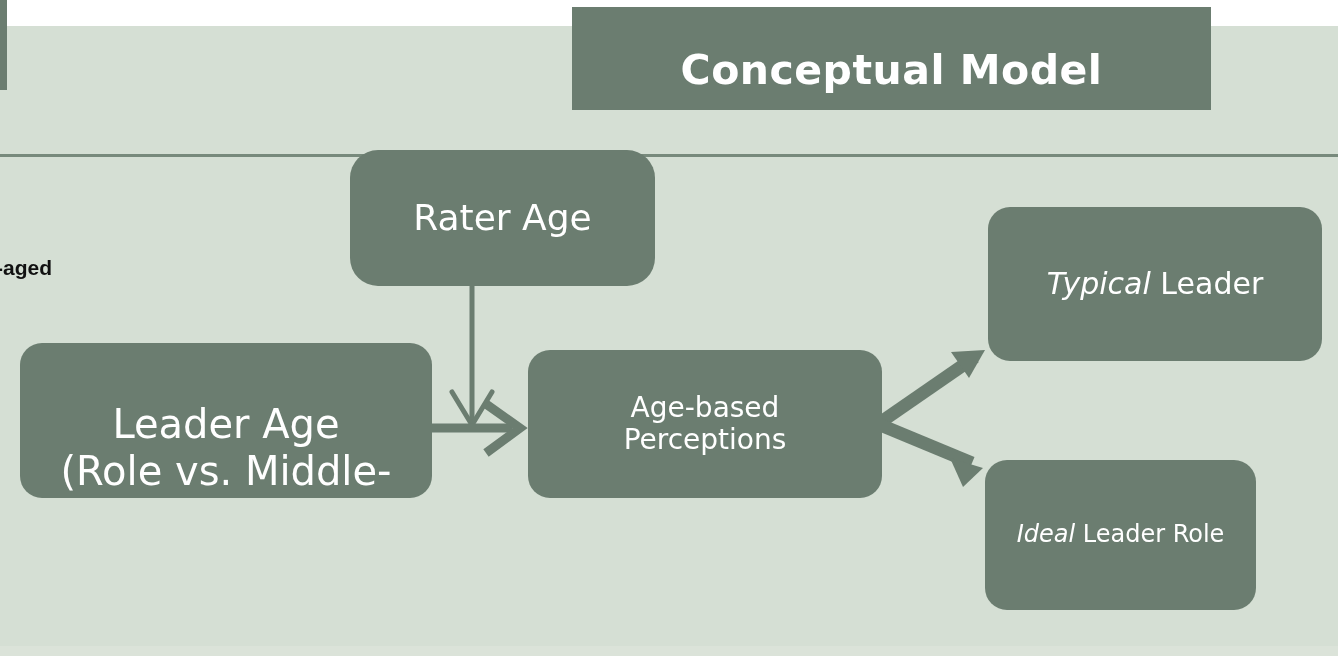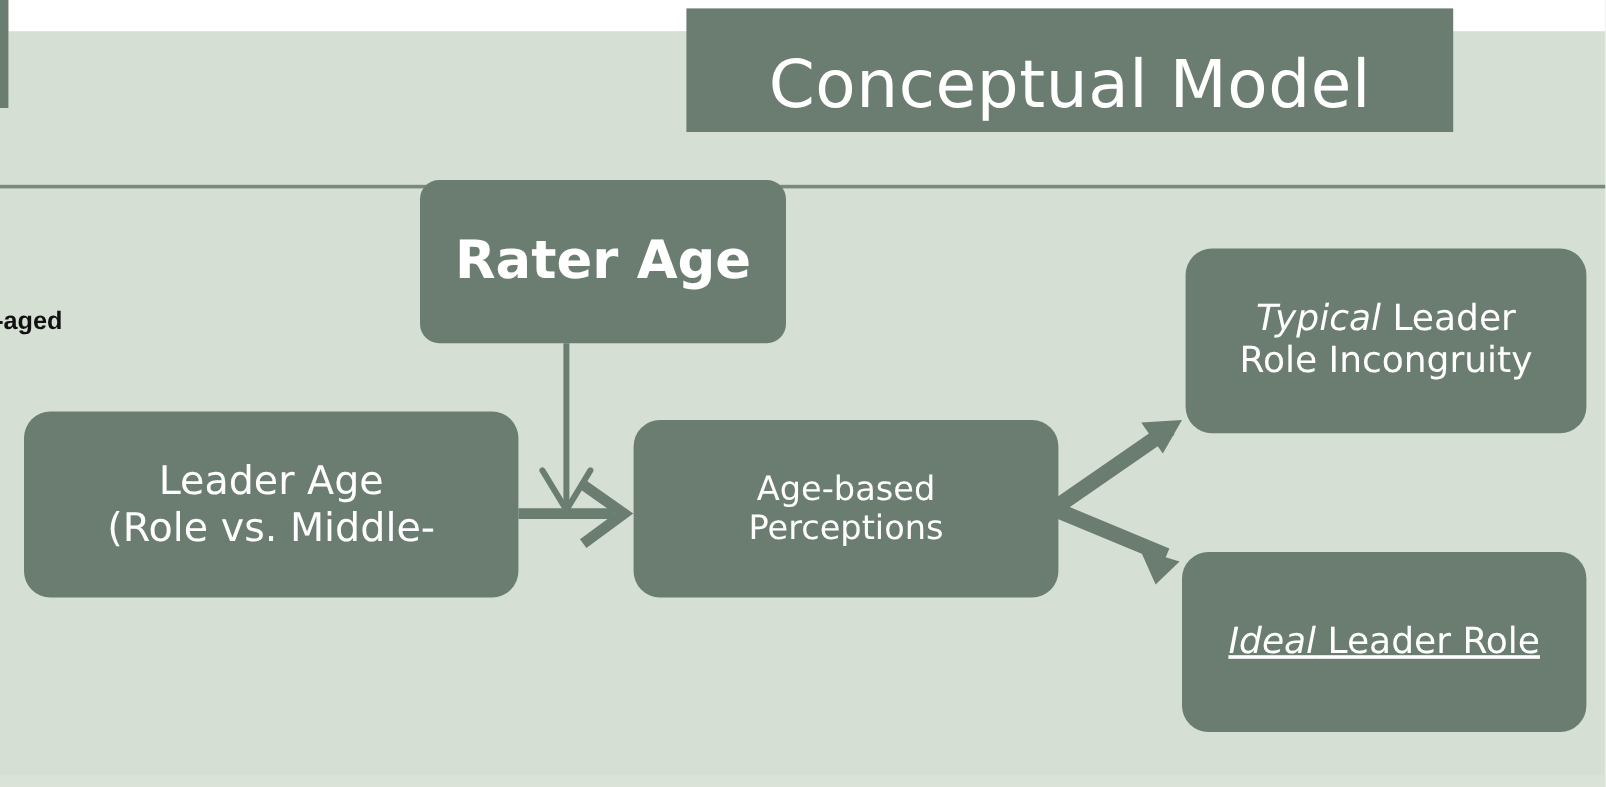--- a/index.html
+++ b/index.html
@@ -42,22 +42,22 @@
     top: 7px;
     width: 639px;
     height: 103px;
     background: #6b7d70;
     display: flex;
     align-items: center;
     justify-content: center;
   }
   .title-banner .title-text {
     color: #ffffff;
-    font-size: 55px;
-    font-weight: 400;
+    font-size: 41px;
+    font-weight: 700;
     letter-spacing: 0.5px;
     line-height: 1.1;
     white-space: nowrap;
     margin-top: 24px;
   }
 
   
   .divider {
     position: absolute;
     left: 0;
@@ -102,44 +102,43 @@
     box-sizing: border-box;
     padding: 4px 12px;
     line-height: 1.16;
   }
   .node .label { display: block; }
   .node em { font-style: italic; }
 
   #node-rater-age {
     left: 350px; top: 150px;
     width: 305px; height: 136px;
-    border-radius: 16px;
-    font-size: 44px;
-    font-weight: bold;
+    border-radius: 28px;
+    font-size: 36px;
   }
   #node-leader-age {
     left: 20px; top: 343px;
     width: 412px; height: 155px;
-    font-size: 33px;
+    font-size: 40px;
+    align-items: flex-end;
   }
   #node-age-perceptions {
     left: 528px; top: 350px;
     width: 354px; height: 148px;
     font-size: 28px;
   }
   #node-typical {
     left: 988px; top: 207px;
     width: 334px; height: 154px;
     font-size: 30px;
   }
   #node-ideal {
     left: 985px; top: 460px;
-    width: 337px; height: 150px;
-    font-size: 30px;
-    text-decoration: underline;
+    width: 271px; height: 150px;
+    font-size: 24px;
   }
 
   
   .arrows {
     position: absolute;
     left: 0; top: 0;
     width: 1338px; height: 656px;
     pointer-events: none;
   }
 </style>
@@ -196,21 +195,20 @@
   <div class="node" id="node-age-perceptions">
     <span>
       <span class="label">Age-based</span>
       <span class="label">Perceptions</span>
     </span>
   </div>
 
   <div class="node" id="node-typical">
     <span>
       <span class="label"><em>Typical</em><span> Leader</span></span>
-      <span class="label">Role Incongruity</span>
     </span>
   </div>
 
   <div class="node" id="node-ideal">
     <span>
       <span class="label"><em>Ideal</em><span> Leader Role</span></span>
     </span>
   </div>
 
   <div class="bottom-band"></div>

